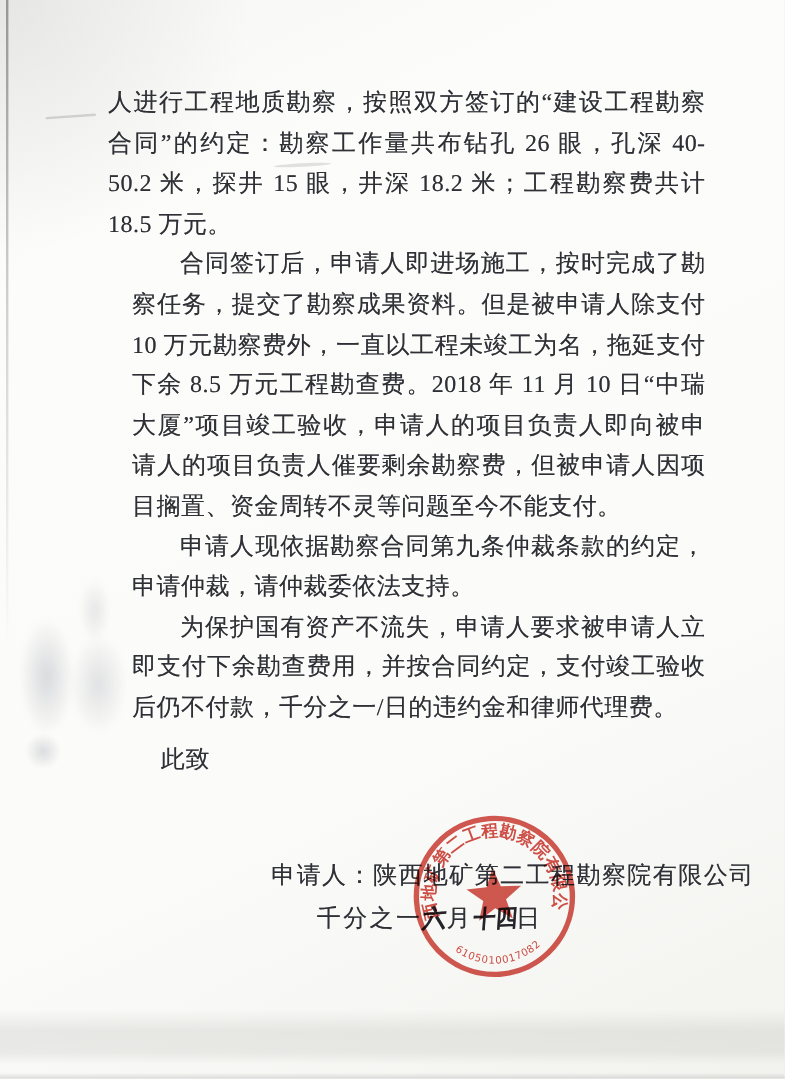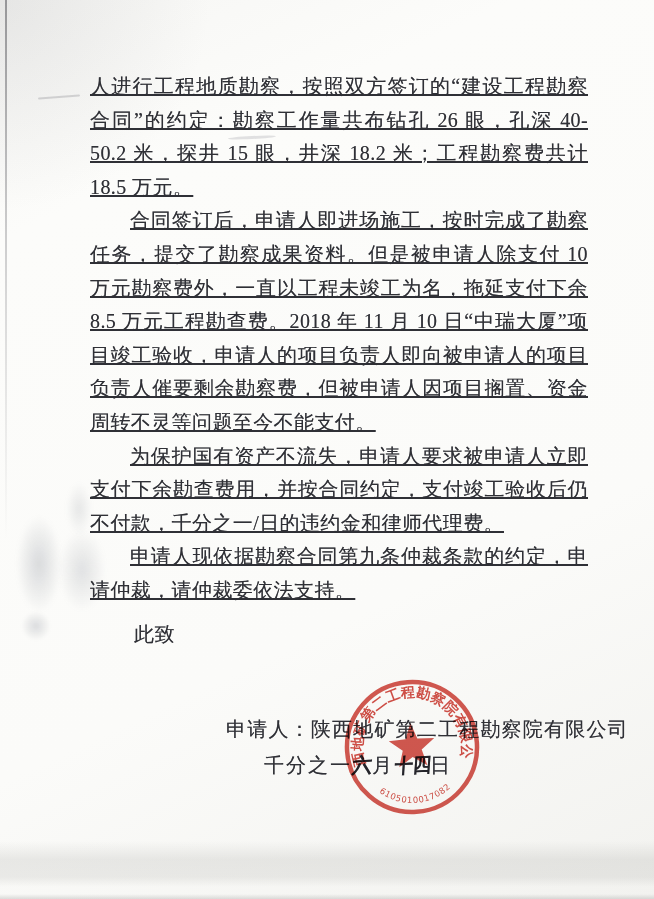--- a/index.html
+++ b/index.html
@@ -47,31 +47,30 @@
   .smudge.s3 { left:20px; top:610px; width:32px; height:32px;
     background: radial-gradient(circle at center, rgba(118,124,136,.24), transparent 65%); filter: blur(1px); }
   .smudge.s4 { left:66px; top:482px; width:26px; height:54px;
     background: radial-gradient(ellipse at center, rgba(118,124,136,.16), transparent 70%); filter: blur(2px); }
 
   .main-text {
     position:absolute; left:90px; top:70px; width:498px;
     font-size:20px; line-height:33.6px; color:#2f3036;
     text-align: justify; letter-spacing:.4px;
     text-shadow: 0 0 .4px rgba(45,45,52,.55);
-    text-decoration: underline;
   }
   .para { margin:0; }
-  .para.indent { text-indent:2em; }
+  .para.indent { text-indent:2em;margin-left:20px; }
 
   .closing {
     position:absolute; left:90px; top:618px;
     font-size:20px; line-height:33.6px; color:#2f3036; letter-spacing:.6px;
     text-shadow: 0 0 .4px rgba(45,45,52,.55);
   }
-  .closing .salutation { text-indent:2.2em; }
+  .closing .salutation { text-indent:2.2em;font-family:Liberation Mono, monospace; }
 
   .sig-name {
     position:absolute; left:226px; top:716px;
     font-size:20px; color:#2f3036; letter-spacing:1.2px;
     text-shadow: 0 0 .4px rgba(45,45,52,.55);
     text-align: center;
   }
   .sig-date {
     position:absolute; left:264px; top:752px;
     font-size:20px; color:#2f3036; letter-spacing:2px;
@@ -101,22 +100,22 @@
   <div class="smudge s1"></div>
   <div class="smudge s2"></div>
   <div class="smudge s3"></div>
   <div class="smudge s4"></div>
   <div class="bottom-band"></div>
   <div class="edge-bottom"></div>
 
   <div class="main-text">
     <p class="para">人进行工程地质勘察，按照双方签订的“建设工程勘察合同”的约定：勘察工作量共布钻孔 26 眼，孔深 40-50.2 米，探井 15 眼，井深 18.2 米；工程勘察费共计 18.5 万元。</p>
     <p class="para indent">合同签订后，申请人即进场施工，按时完成了勘察任务，提交了勘察成果资料。但是被申请人除支付 10 万元勘察费外，一直以工程未竣工为名，拖延支付下余 8.5 万元工程勘查费。2018 年 11 月 10 日“中瑞大厦”项目竣工验收，申请人的项目负责人即向被申请人的项目负责人催要剩余勘察费，但被申请人因项目搁置、资金周转不灵等问题至今不能支付。</p>
+    <p class="para indent">申请人现依据勘察合同第九条仲裁条款的约定，申请仲裁，请仲裁委依法支持。</p>
     <p class="para indent">为保护国有资产不流失，申请人要求被申请人立即支付下余勘查费用，并按合同约定，支付竣工验收后仍不付款，千分之一/日的违约金和律师代理费。</p>
-    <p class="para indent">申请人现依据勘察合同第九条仲裁条款的约定，申请仲裁，请仲裁委依法支持。</p>
   </div>
 
   <div class="closing">
     <div class="salutation">此致</div>
   </div>
 
   <div class="sig-name"><span>申请人：</span><span>陕西地矿第二工程勘察院有限公司</span></div>
 
   <div class="sig-date"><span>千分之一</span><span class="hw">六</span><span>月</span><span class="hw day">十四</span><span>日</span></div>
 

